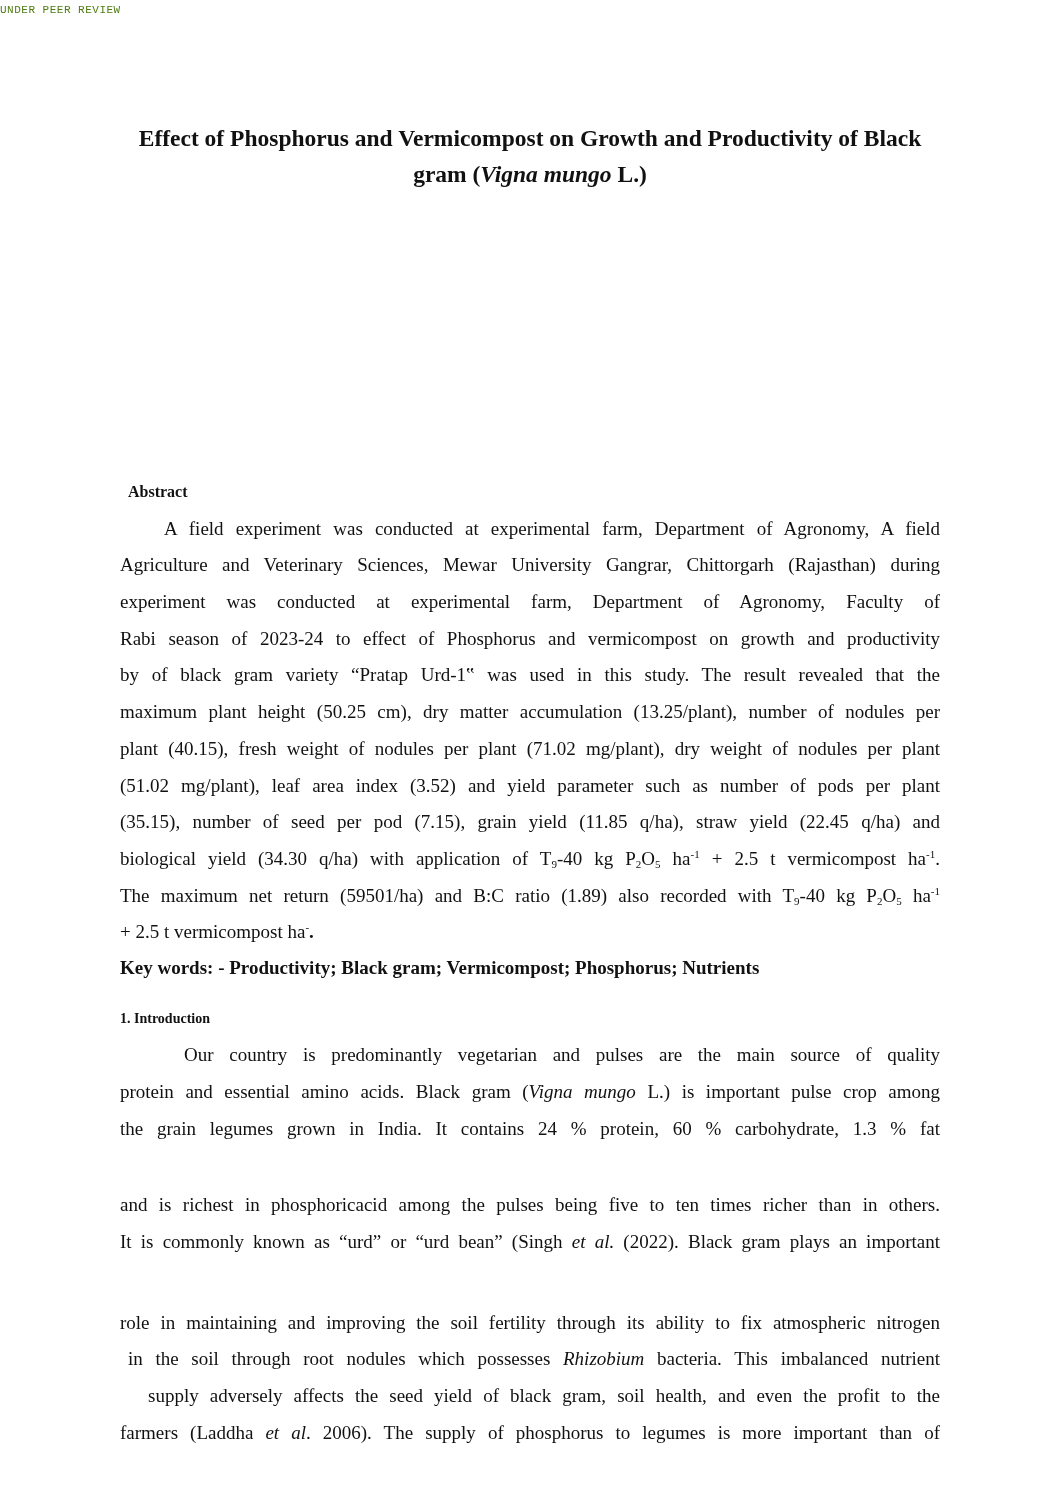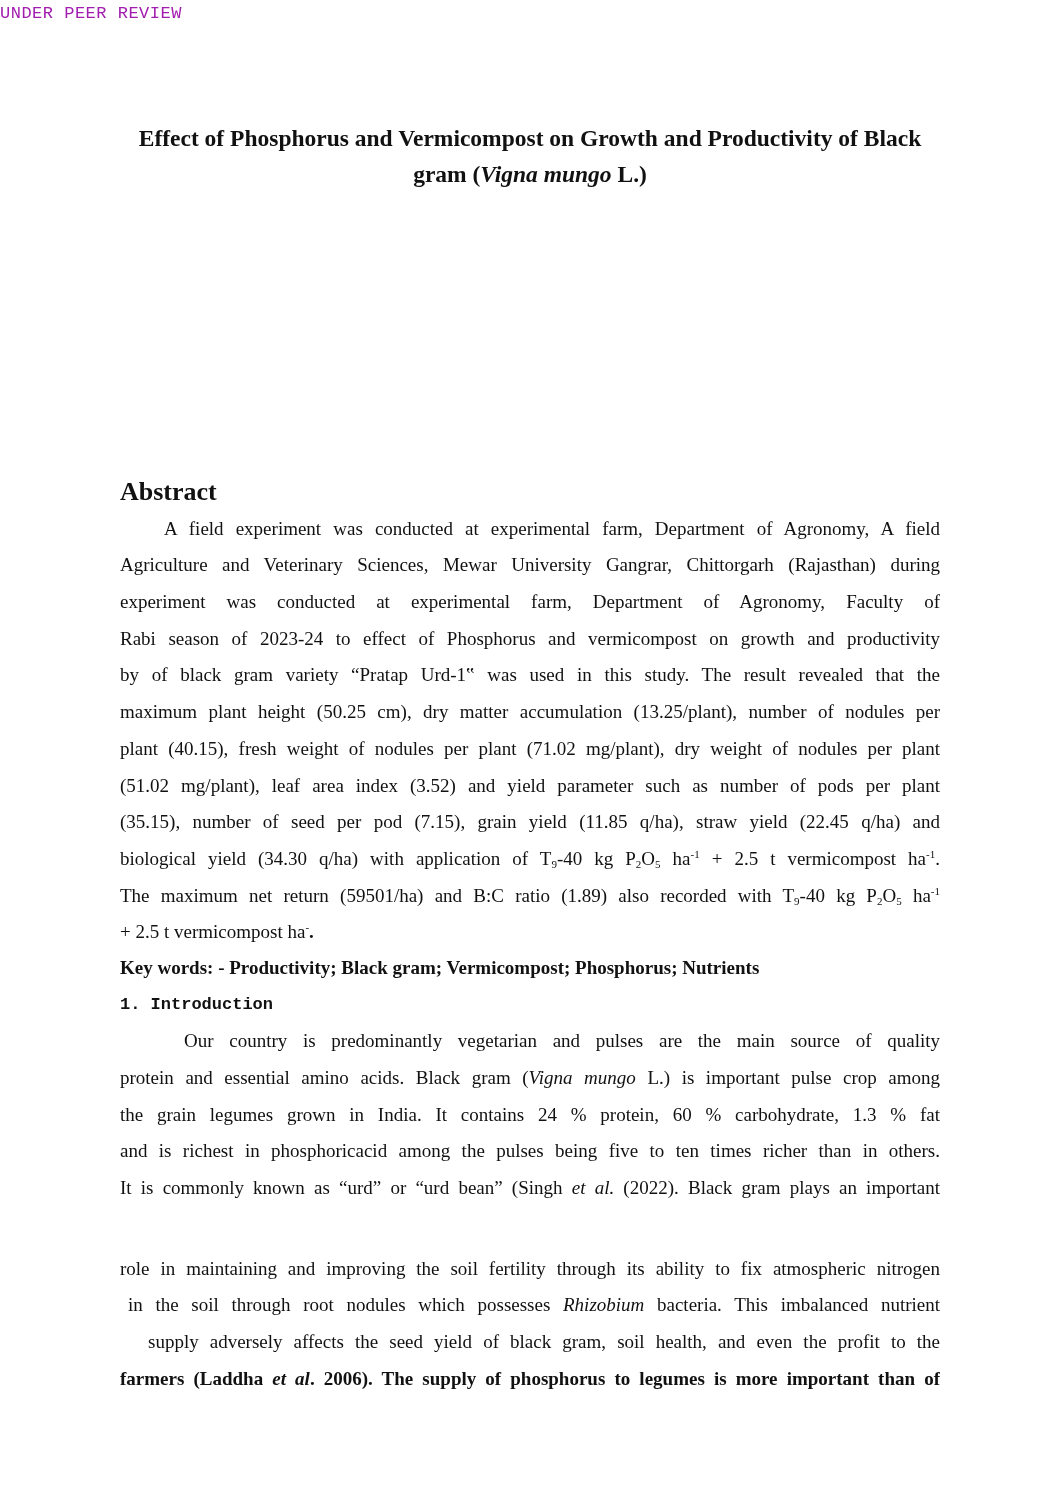--- a/index.html
+++ b/index.html
@@ -1,27 +1,27 @@
 <!DOCTYPE html>
 <html><head>
 <meta charset="utf-8">
 <style>
   html, body { margin:0; padding:0; background:#ffffff; }
   body { width:1059px; height:1497px; position:relative; overflow:hidden; color:#111; font-family:"Liberation Serif", serif; }
-  .watermark { position:absolute; left:0; top:4px; font-family:"Liberation Mono", monospace; font-size:17px; color:#a21caf; letter-spacing:0.5px; }
+  .watermark { position:absolute; left:0; top:4px; font-family:"Liberation Mono", monospace; font-size:11px; color:#4d7c0f; letter-spacing:0.5px; }
   .title { position:absolute; left:90px; width:880px; top:120px; text-align:center; font-weight:bold; font-size:23.5px; line-height:36px; }
   .content { position:absolute; left:120px; width:820px; top:474px; font-size:19px; line-height:36.7px; }
-  .abs-head { font-weight:bold; font-size:26px; height:36.7px; }
+  .abs-head { font-weight:bold; font-size:16px; margin-left:8px; height:36.7px; }
   .para { text-align:justify; text-align-last:left; margin:0; }
   .para .line { display:block; text-align:justify; text-align-last:justify; white-space:nowrap; }
   .para .line.last { text-align-last:left; }
   .indent1 { padding-left:44px; }
   .indent2 { padding-left:64px; }
   .kw { font-weight:bold; margin-top:-1px; height:36.7px; }
-  .section { font-weight:bold; font-size:17px; height:36.7px;font-family:Liberation Mono, monospace; }
+  .section { font-weight:bold; font-size:14px; margin-top:14px; height:36.7px; }
   sup, sub { font-size:11px; line-height:0; }
   sup { vertical-align:7px; }
   sub { vertical-align:-3px; }
   i { font-style:italic; }
 </style>
 </head>
 <body>
 
 <div class="watermark">UNDER PEER REVIEW</div>
 
@@ -49,20 +49,20 @@
   </div>
 
   <div class="kw">Key words: - Productivity; Black gram; Vermicompost; Phosphorus; Nutrients</div>
 
   <div class="section">1. Introduction</div>
 
   <div class="para">
     <span class="line indent2" style="white-space: normal; height: 36.7px; overflow: hidden;">Our country is predominantly vegetarian and pulses  are  the   main source of quality</span>
     <span class="line" style="white-space: normal; height: 36.7px; overflow: hidden;"><span>protein and essential amino acids. Black gram (</span><i>Vigna mungo</i><span> L.) is important pulse crop  among</span></span>
     <span class="line" style="white-space: normal; height: 36.7px; overflow: hidden;">the  grain  legumes  grown in India. It contains 24 % protein, 60 % carbohydrate, 1.3 % fat</span>
-    <span class="line" style="white-space: normal; height: 36.7px; overflow: hidden;">and is richest in phosphoricacid among the pulses being five to ten times richer than in others.</span>
+    <span class="line" style="white-space: normal; height: 36.7px; overflow: hidden; margin-top: 40px;">and is richest in phosphoricacid among the pulses being five to ten times richer than in others.</span>
     <span class="line" style="white-space: normal; height: 36.7px; overflow: hidden;"><span>It is commonly known as “urd” or “urd bean” (Singh </span><i>et al.</i><span> (2022). Black gram plays an important</span></span>
     <span class="line" style="white-space: normal; height: 36.7px; overflow: hidden; margin-top: 44px;">role in maintaining and improving the soil fertility through its ability to fix atmospheric nitrogen</span>
     <span class="line" style="white-space: normal; height: 36.7px; overflow: hidden; margin-left: 8px;"><span>in the soil through root nodules which possesses </span><i>Rhizobium</i><span> bacteria. This imbalanced nutrient</span></span>
     <span class="line" style="white-space: normal; height: 36.7px; overflow: hidden; margin-left: 28px;">supply adversely affects the seed yield of black gram, soil health, and even the profit to the</span>
-    <span class="line" style="white-space: normal; height: 36.7px; overflow: hidden; font-weight: bold;"><span>farmers (Laddha </span><i>et al</i><span>. 2006). The supply of phosphorus to legumes is more important than of</span></span>
+    <span class="line" style="white-space: normal; height: 36.7px; overflow: hidden;"><span>farmers (Laddha </span><i>et al</i><span>. 2006). The supply of phosphorus to legumes is more important than of</span></span>
   </div>
 </div>
 
 </body></html>

